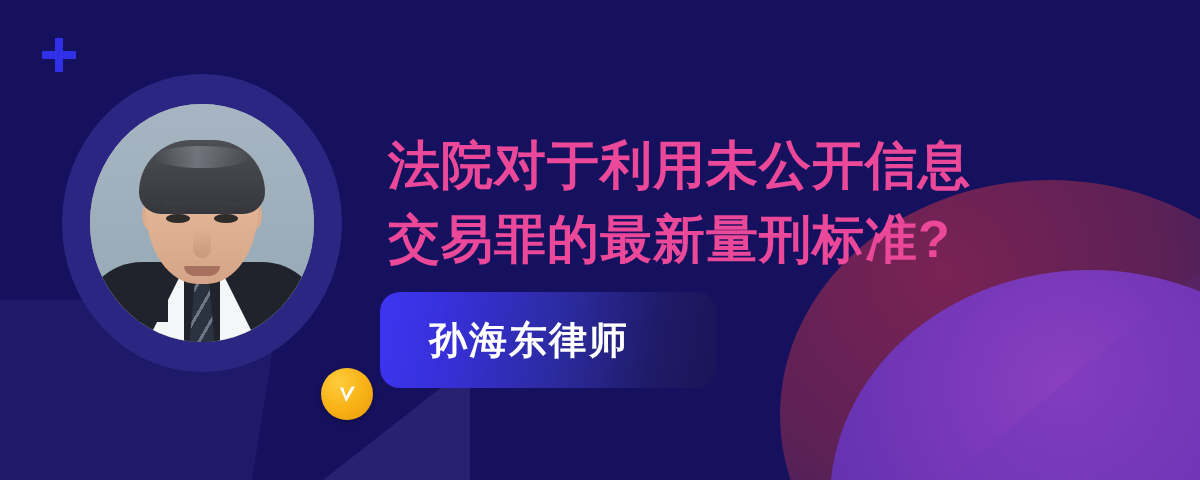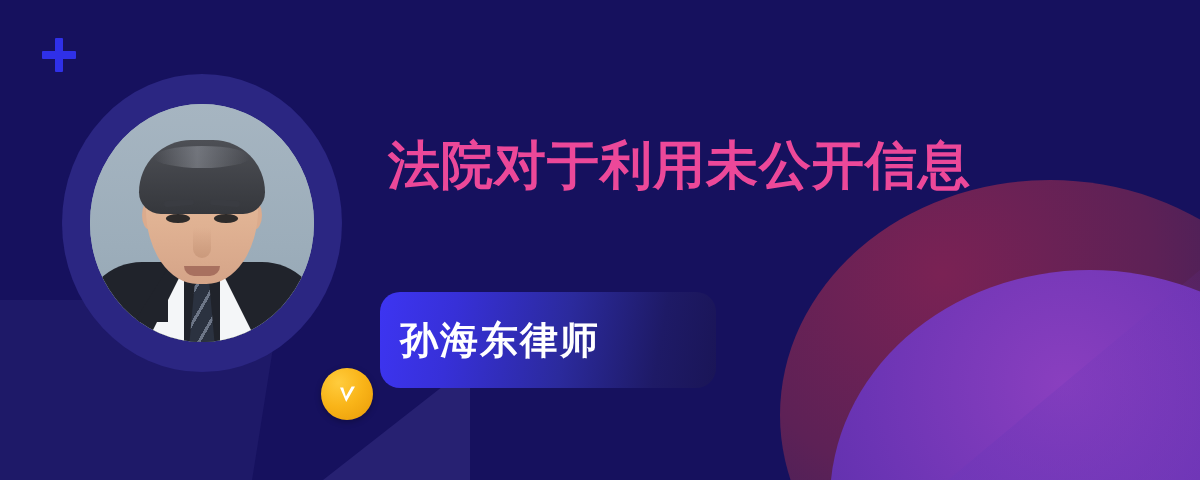--- a/index.html
+++ b/index.html
@@ -183,21 +183,21 @@
     left: 380px;
     top: 292px;
     width: 336px;
     height: 96px;
     border-radius: 20px;
     background: linear-gradient(100deg, #3d35f2 0%, #3730d8 22%, #2b2a9c 55%, #1e1a66 82%, #1a1557 100%);
     display: flex;
     align-items: center;
   }
   .name-plate .name-text {
-    margin-left: 20px;
+    margin-left: 49px;
     color: #ffffff;
     font-size: 38px;
     font-weight: 700;
     letter-spacing: 2px;
     white-space: nowrap;
   }
 </style>
 </head>
 <body>
 
@@ -242,19 +242,20 @@
     </div>
     <div class="verified-badge">
       <svg width="30" height="30" viewBox="0 0 30 30" aria-hidden="true">
         <path d="M8 8.5 L14.2 23 L23 7.5 L19.6 7.5 L13.9 17.6 L11.2 8.5 Z" fill="#ffffff"></path>
       </svg>
     </div>
   </div>
 
   <div class="headline">
     <span class="line">法院对于利用未公开信息</span>
+    <span class="line">交易罪的最新量刑标准?</span>
   </div>
 
   <div class="name-plate">
     <span class="name-text">孙海东律师</span>
   </div>
 
 </div>
 
 </body></html>

